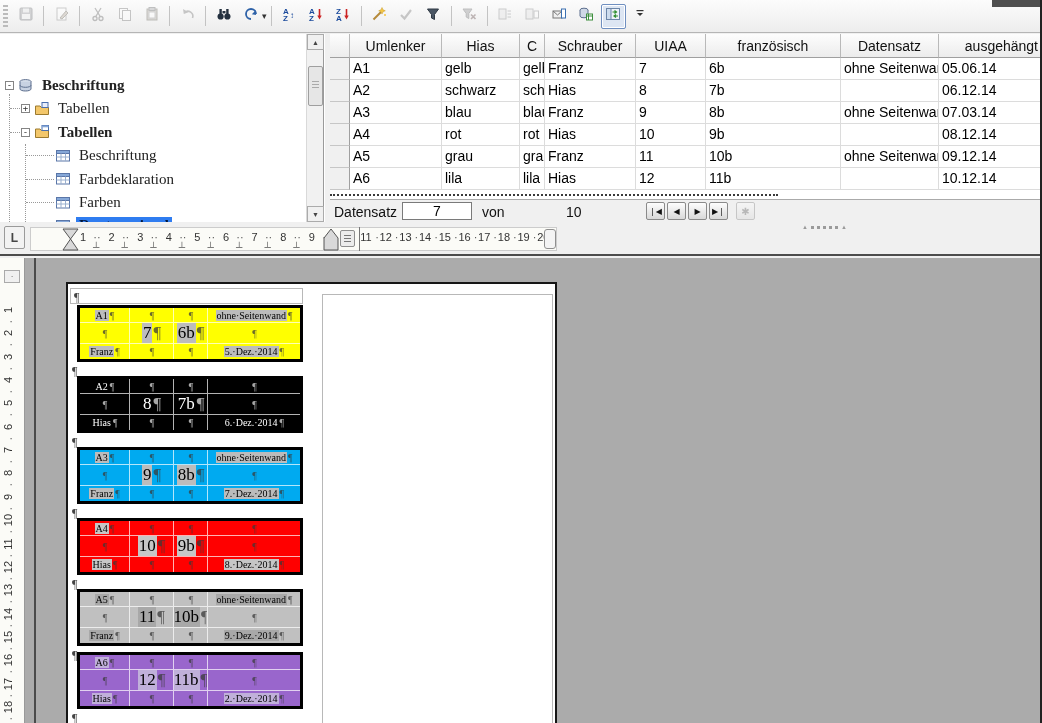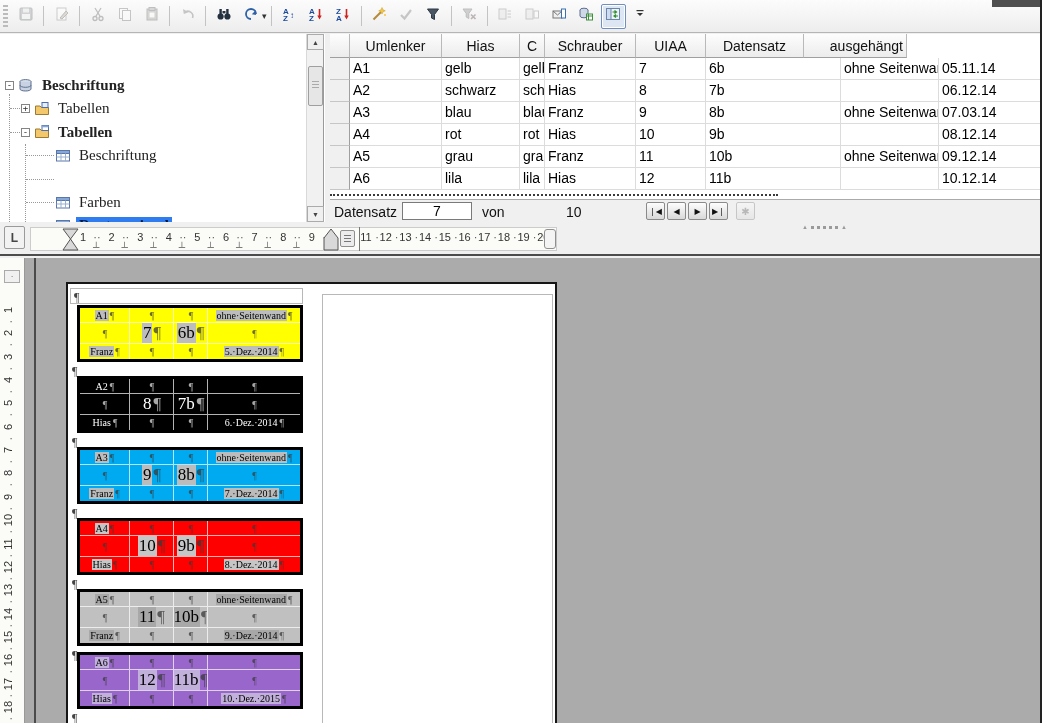--- a/index.html
+++ b/index.html
@@ -298,20 +298,28 @@
         <div class="stub" style="left: 26px; top: 121.2px; width: 28px;"></div>
         <div class="tree-item" style="top: 110.2px; left: 0px;">
           <span class="tw-ico" style="margin-left: 55px;"><svg width="16" height="16" viewBox="0 0 16 16">
               <rect x="1.5" y="2.5" width="13" height="10.5" fill="#fff" stroke="#5a76a8"></rect>
               <rect x="1.5" y="2.5" width="13" height="3" fill="#86a8d8" stroke="#5a76a8"></rect>
               <path d="M6 5.5 V13 M10.5 5.5 V13 M1.5 9 H14.5" stroke="#9ab0cf" fill="none"></path>
             </svg></span>
           <span class="lbl">Beschriftung</span>
         </div>
         <div class="stub" style="left: 26px; top: 144.6px; width: 28px;"></div>
+        <div class="tree-item" style="top: 133.6px; left: 0px;">
+          <span class="tw-ico" style="margin-left: 55px;"><svg width="16" height="16" viewBox="0 0 16 16">
+              <rect x="1.5" y="2.5" width="13" height="10.5" fill="#fff" stroke="#5a76a8"></rect>
+              <rect x="1.5" y="2.5" width="13" height="3" fill="#86a8d8" stroke="#5a76a8"></rect>
+              <path d="M6 5.5 V13 M10.5 5.5 V13 M1.5 9 H14.5" stroke="#9ab0cf" fill="none"></path>
+            </svg></span>
+          <span class="lbl">Farbdeklaration</span>
+        </div>
         <div class="stub" style="left: 26px; top: 168px; width: 28px;"></div>
         <div class="tree-item" style="top: 157px; left: 0px;">
           <span class="tw-ico" style="margin-left: 55px;"><svg width="16" height="16" viewBox="0 0 16 16">
               <rect x="1.5" y="2.5" width="13" height="10.5" fill="#fff" stroke="#5a76a8"></rect>
               <rect x="1.5" y="2.5" width="13" height="3" fill="#86a8d8" stroke="#5a76a8"></rect>
               <path d="M6 5.5 V13 M10.5 5.5 V13 M1.5 9 H14.5" stroke="#9ab0cf" fill="none"></path>
             </svg></span>
           <span class="lbl">Farben</span>
         </div>
         <div class="tree-item" style="top: 180.4px; left: 0px;">
@@ -332,33 +340,34 @@
 
     <div class="grid" id="grid">
       <div class="grid-endline"></div>
     <div class="g-head">
           <div class="g-hcell" style="width: 20px;"></div>
           <div class="g-hcell" style="width: 92px;">Umlenker</div>
           <div class="g-hcell" style="width: 78px;">Hias</div>
           <div class="g-hcell" style="width: 25px;">C</div>
           <div class="g-hcell" style="width: 91px;">Schrauber</div>
           <div class="g-hcell" style="width: 70px;">UIAA</div>
+          <div class="g-hcell" style="width: 135px;">französisch</div>
           <div class="g-hcell" style="width: 98px;">Datensatz</div>
           <div class="g-hcell right" style="width: 103px;">ausgehängt</div>
         </div>
         <div class="g-row" style="top: 24px;">
           <div class="g-cell g-sel" style="width: 20px;"></div>
           <div class="g-cell" style="width: 92px;">A1</div>
           <div class="g-cell" style="width: 78px;">gelb</div>
           <div class="g-cell" style="width: 25px;">gelb</div>
           <div class="g-cell" style="width: 91px;">Franz</div>
           <div class="g-cell" style="width: 70px;">7</div>
           <div class="g-cell" style="width: 135px;">6b</div>
           <div class="g-cell" style="width: 98px;">ohne Seitenwand</div>
-          <div class="g-cell" style="width: 103px;">05.11.14</div>
+          <div class="g-cell" style="width: 103px;">05.06.14</div>
         </div>
         <div class="g-row" style="top: 46px;">
           <div class="g-cell g-sel" style="width: 20px;"></div>
           <div class="g-cell" style="width: 92px;">A2</div>
           <div class="g-cell" style="width: 78px;">schwarz</div>
           <div class="g-cell" style="width: 25px;">schwarz</div>
           <div class="g-cell" style="width: 91px;">Hias</div>
           <div class="g-cell" style="width: 70px;">8</div>
           <div class="g-cell" style="width: 135px;">7b</div>
           <div class="g-cell" style="width: 98px;"></div>
@@ -802,20 +811,20 @@
             <span class="fld" style="background: rgb(192, 176, 218);">Hias</span>
             <span class="pp pmark" style="color: rgb(58, 58, 58);">¶</span>
           </div>
           <div class="rl-cell bot">
             <span class="pp pmark" style="color: rgb(58, 58, 58);">¶</span>
           </div>
           <div class="rl-cell bot">
             <span class="pp pmark" style="color: rgb(58, 58, 58);">¶</span>
           </div>
           <div class="rl-cell last bot">
-            <span class="fld" style="background: rgb(192, 176, 218);">10.·Dez.·2015</span>
+            <span class="fld" style="background: rgb(192, 176, 218);">2.·Dez.·2014</span>
             <span class="pp pmark" style="color: rgb(58, 58, 58);">¶</span>
           </div>
         </div>
         <div class="pmark-line" style="left: 4px; top: 427px; color: rgb(68, 68, 68);">¶</div>
       </div>
   </div>
 </div>
 
 </body></html>

